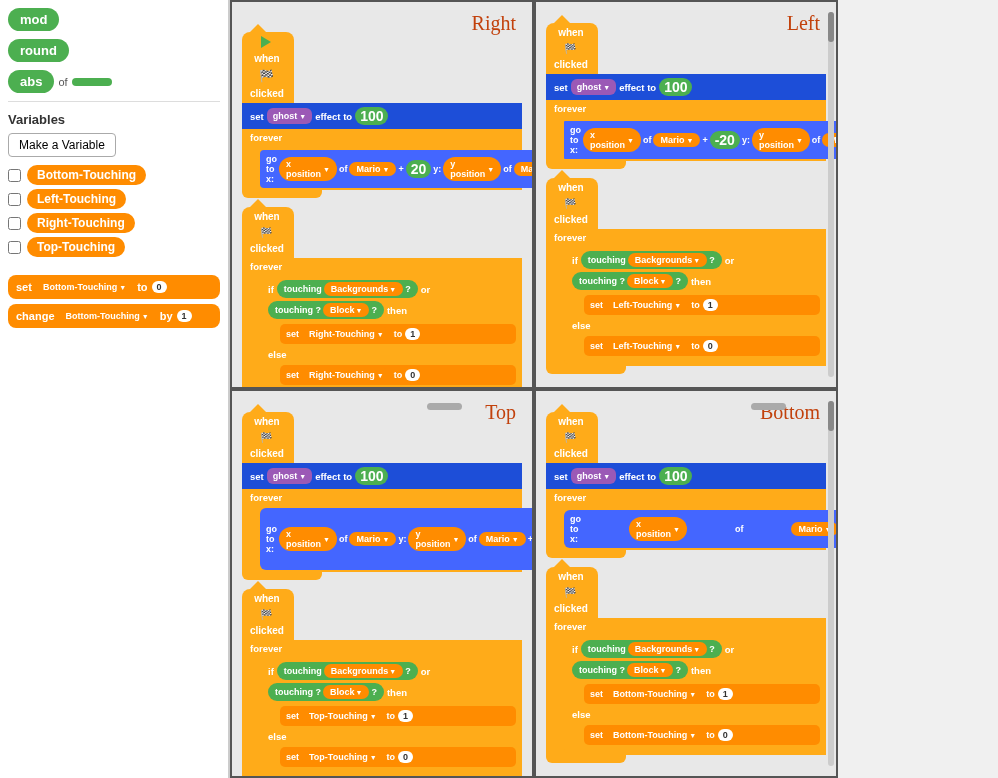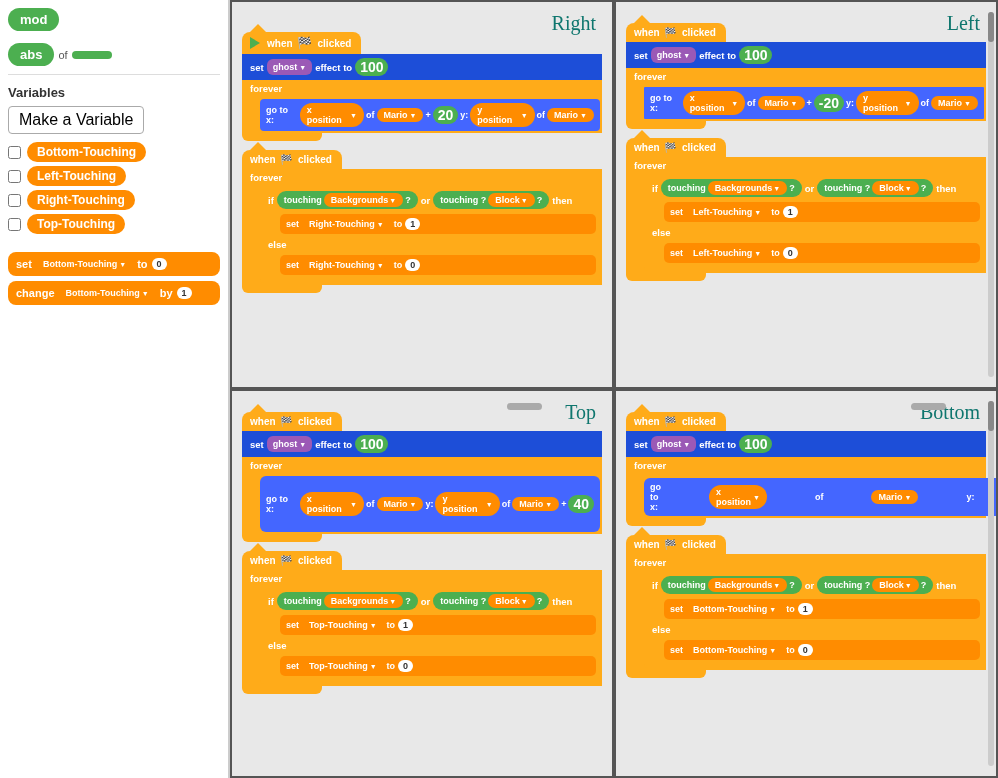--- a/index.html
+++ b/index.html
@@ -1,20 +1,20 @@
 <!DOCTYPE html>
 <html><head>
   <meta charset="utf-8">
   <style>
     * { box-sizing: border-box; margin: 0; padding: 0; }
     body { font-family: 'Arial', sans-serif; background: #f0f0f0; overflow: hidden; }
     
     .main-container {
       display: flex;
-      width: 998px;
+      width: 838px;
       height: 778px;
     }
     
     
     .sidebar {
       width: 230px;
       min-width: 230px;
       background: #fff;
       border-right: 2px solid #ccc;
       padding: 8px;
@@ -46,21 +46,21 @@
     }
     
     .variables-section { margin-top: 4px; }
     .variables-title { font-size: 13px; font-weight: bold; color: #333; margin-bottom: 6px; }
     
     .make-variable-btn {
       background: #fff;
       border: 1px solid #aaa;
       border-radius: 4px;
       padding: 4px 10px;
-      font-size: 16px;
+      font-size: 12px;
       cursor: pointer;
       margin-bottom: 8px;
       display: block;
     }
     
     .var-item {
       display: flex;
       align-items: center;
       gap: 6px;
       margin-bottom: 4px;
@@ -114,41 +114,42 @@
       overflow: hidden;
       padding: 10px;
     }
     
     .quadrant-label {
       position: absolute;
       top: 10px;
       right: 16px;
       font-size: 20px;
       font-weight: normal;
-      color: #0f766e;
+      color: #c2410c;
       font-family: serif;
     }
     
     
     .sb-group {
       margin-bottom: 8px;
       font-family: sans-serif;
     }
     
     .sb-hat {
       background: #FFAB19;
       border-radius: 8px 8px 0 0;
       padding: 4px 10px 4px 8px;
       display: inline-flex;
       align-items: center;
       gap: 5px;
       font-size: 10px;
       color: #fff;
       font-weight: bold;
       position: relative;
+      flex-direction: column;
     }
     
     .sb-hat::before {
       content: '';
       display: block;
       width: 0;
       height: 0;
       border-left: 8px solid transparent;
       border-right: 8px solid transparent;
       border-bottom: 8px solid #FFAB19;
@@ -318,20 +319,23 @@
 </head>
 <body>
 
 <div class="main-container">
 
   <div class="sidebar">
     <div class="sidebar-top-blocks">
       <div style="display:flex; gap:6px; margin-bottom:4px;">
         <span class="block-green block-pill">mod</span>
       </div>
+      <div>
+        <span class="block-green block-pill">round</span>
+      </div>
       <div style="display:flex; gap:4px; align-items:center; margin-top:4px;">
         <span class="block-green block-pill">abs</span>
         <span style="font-size:11px; color:#555;">of</span>
         <span class="block-green block-pill" style="min-width:40px;"></span>
       </div>
     </div>
 
     <div class="variables-section">
       <div class="variables-title">Variables</div>
       <button class="make-variable-btn">Make a Variable</button>

